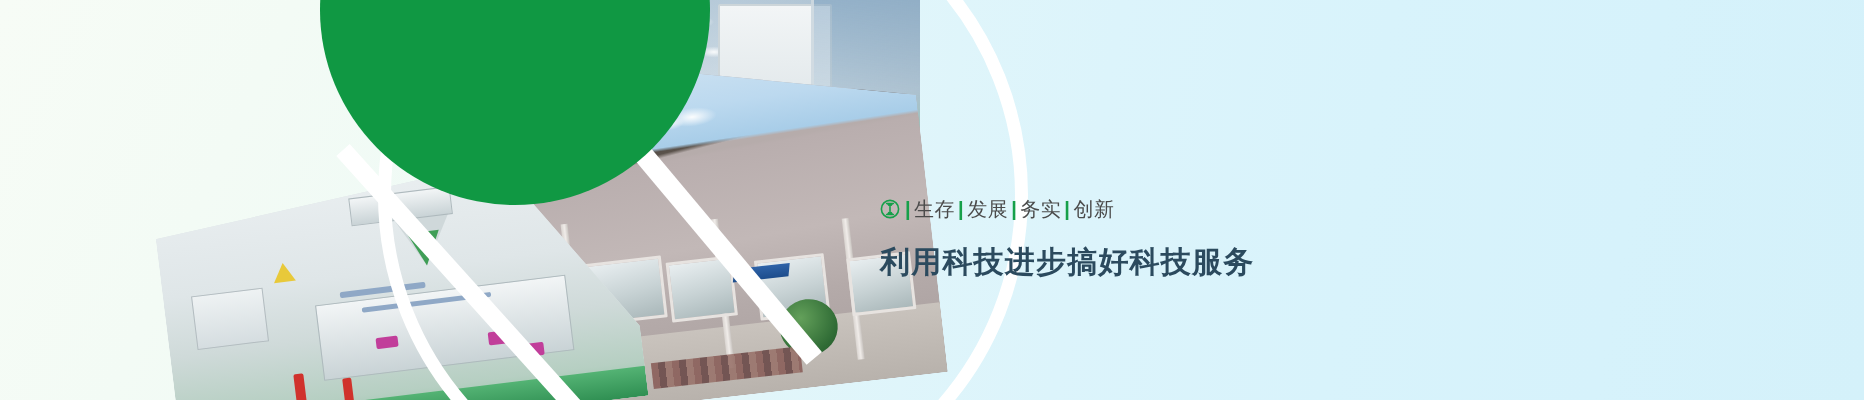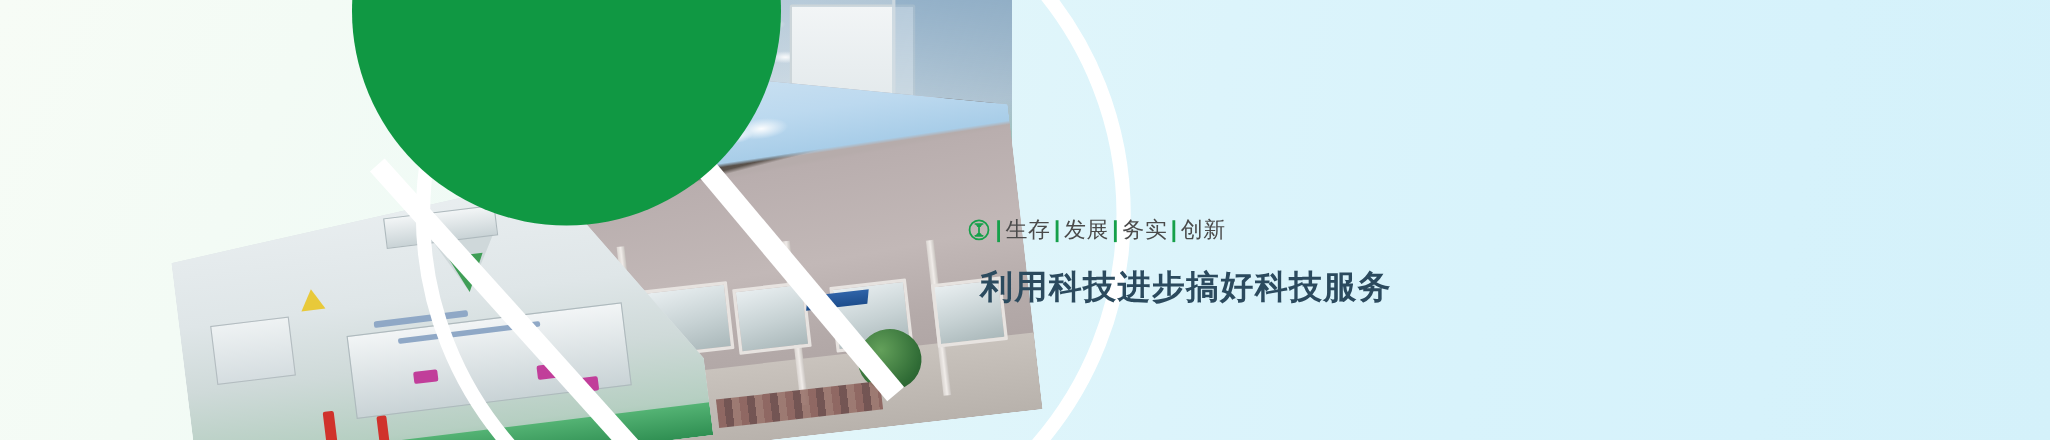--- a/index.html
+++ b/index.html
@@ -214,21 +214,20 @@
     transform:scaleY(1.05);
   }
 
   .headline{
     color:#2b4a5e;
     font-weight:700;
     font-size:30px;
     line-height:40px;
     letter-spacing:1.2px;
     white-space:nowrap;
-    margin-left:11px;
   }
 </style>
 </head>
 <body>
 
 <div class="banner">
 
   <div class="left-wash"></div>
 
   <div class="collage">

